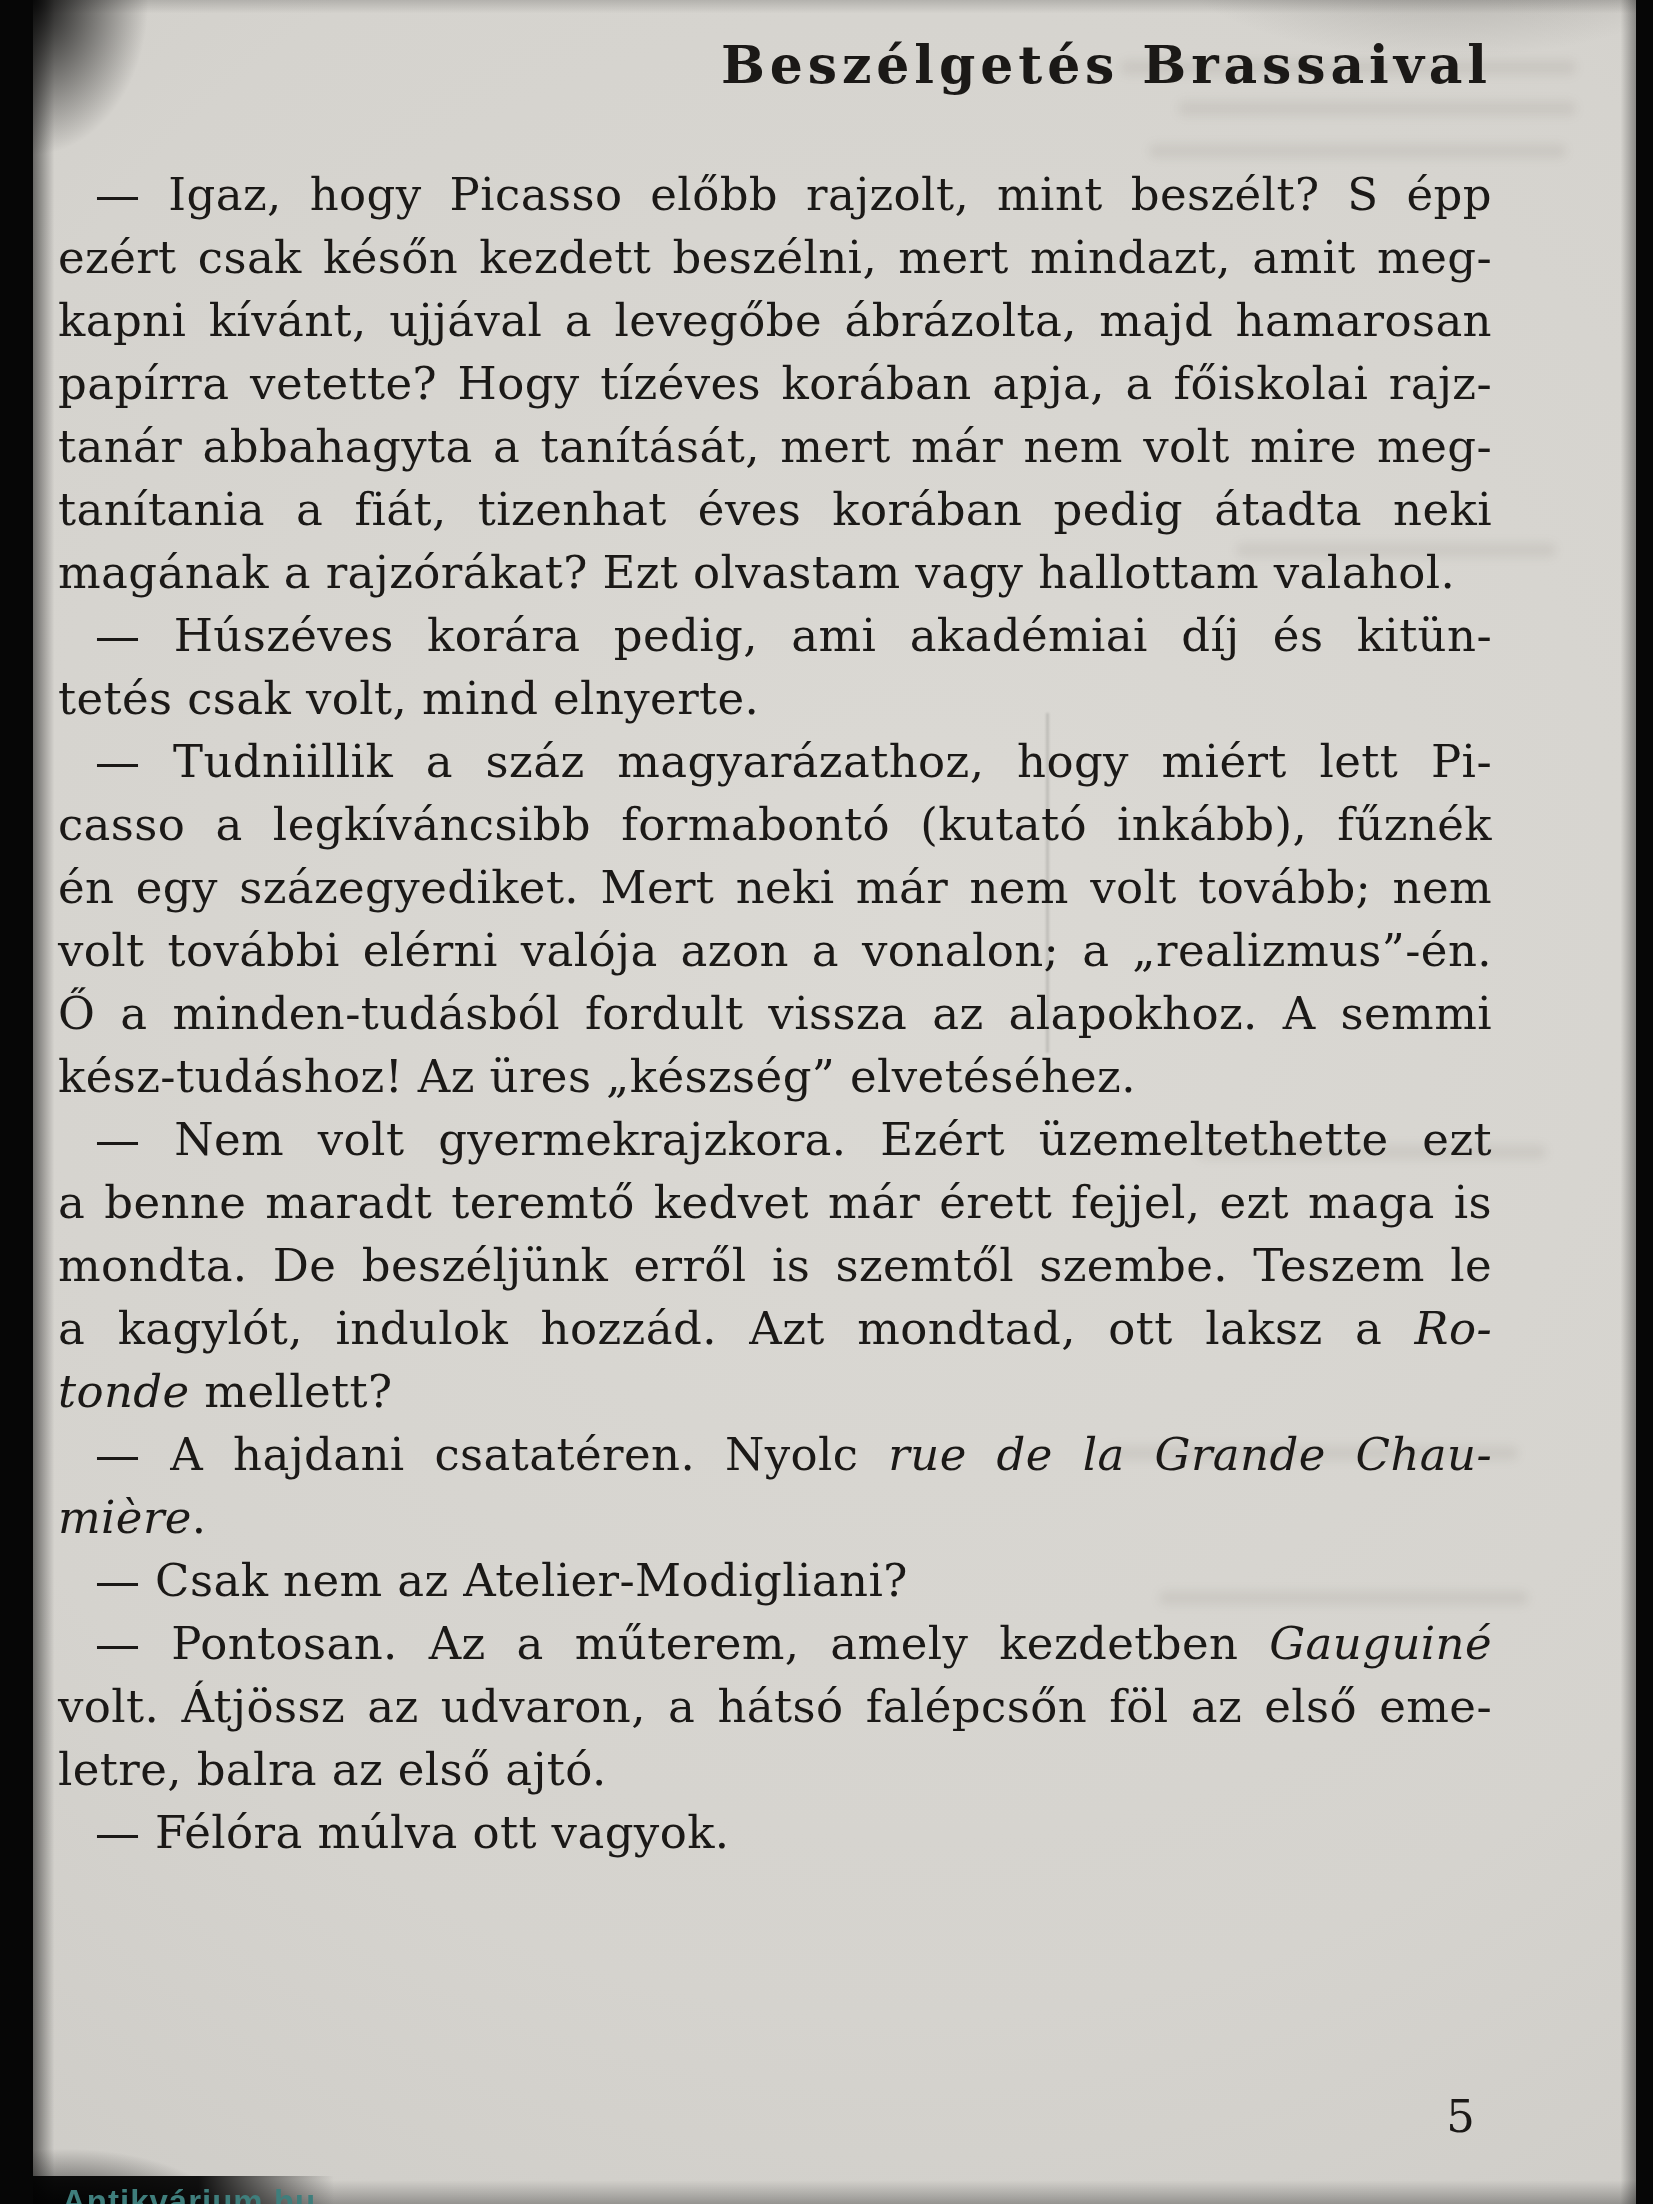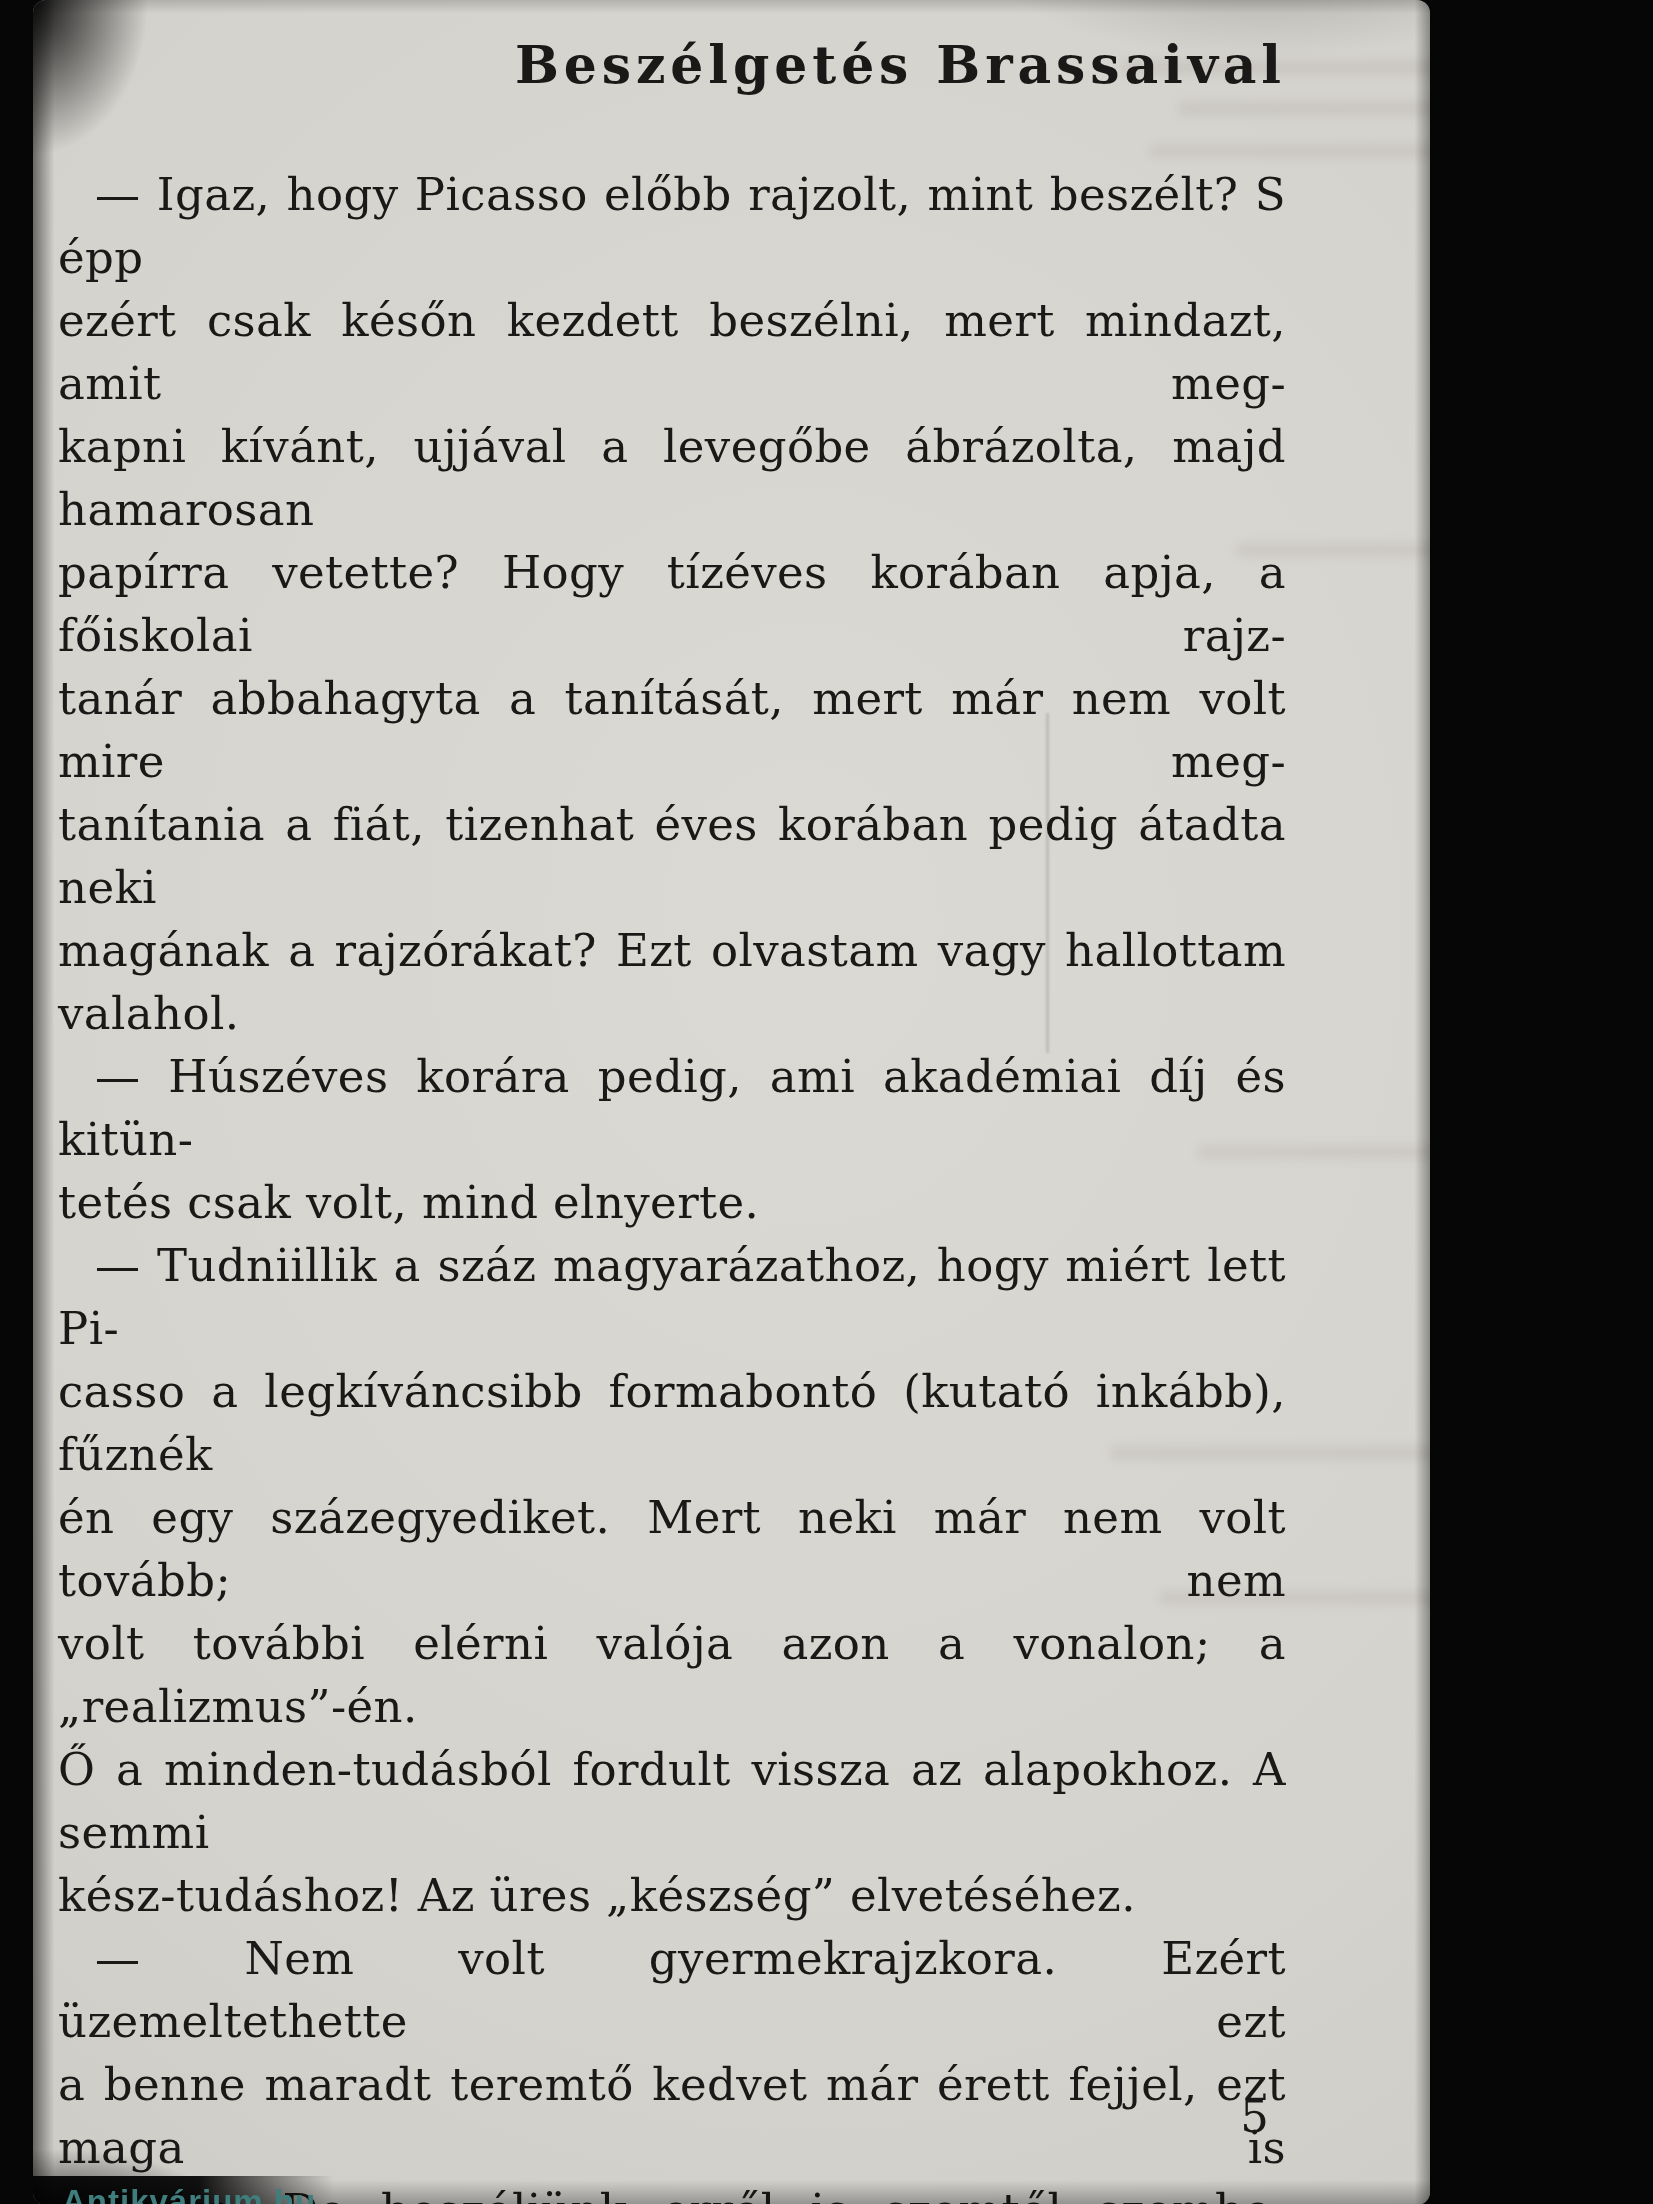--- a/index.html
+++ b/index.html
@@ -5,25 +5,24 @@
   * { margin:0; padding:0; box-sizing:border-box; }
   html,body { background:#050505; }
 
   .screenshot {
     position:relative; width:1654px; height:2205px; overflow:hidden;
     background:#060606;
     font-family:"DejaVu Serif","Liberation Serif",serif;
   }
 
   .page {
-    position:absolute; left:33px; top:0; width:1397px; height:2205px;
+    position:absolute; left:33px; top:0; width:1603px; height:2205px;
     overflow:hidden;
     color:var(--ink,#1b1917);
     background: radial-gradient(120% 90% at 55% 42%, #dbd9d4 0%, #d5d3ce 55%, #c8c6c1 100%);
-    border-radius: 13px;
   }
 
   
   .page::after {
     content:""; position:absolute; inset:0; pointer-events:none; z-index:1;
     background:
       radial-gradient(170px 228px at 0% 0%, rgba(5,5,5,0.95), rgba(5,5,5,0) 68%),
       radial-gradient(369px 136px at 88% -2%, rgba(70,68,64,0.28), rgba(70,68,64,0) 75%),
       radial-gradient(243px 112px at 2% 101%, rgba(5,5,5,0.92), rgba(5,5,5,0) 70%),
       linear-gradient(90deg, rgba(0,0,0,0.50), rgba(0,0,0,0) 21.3px),

